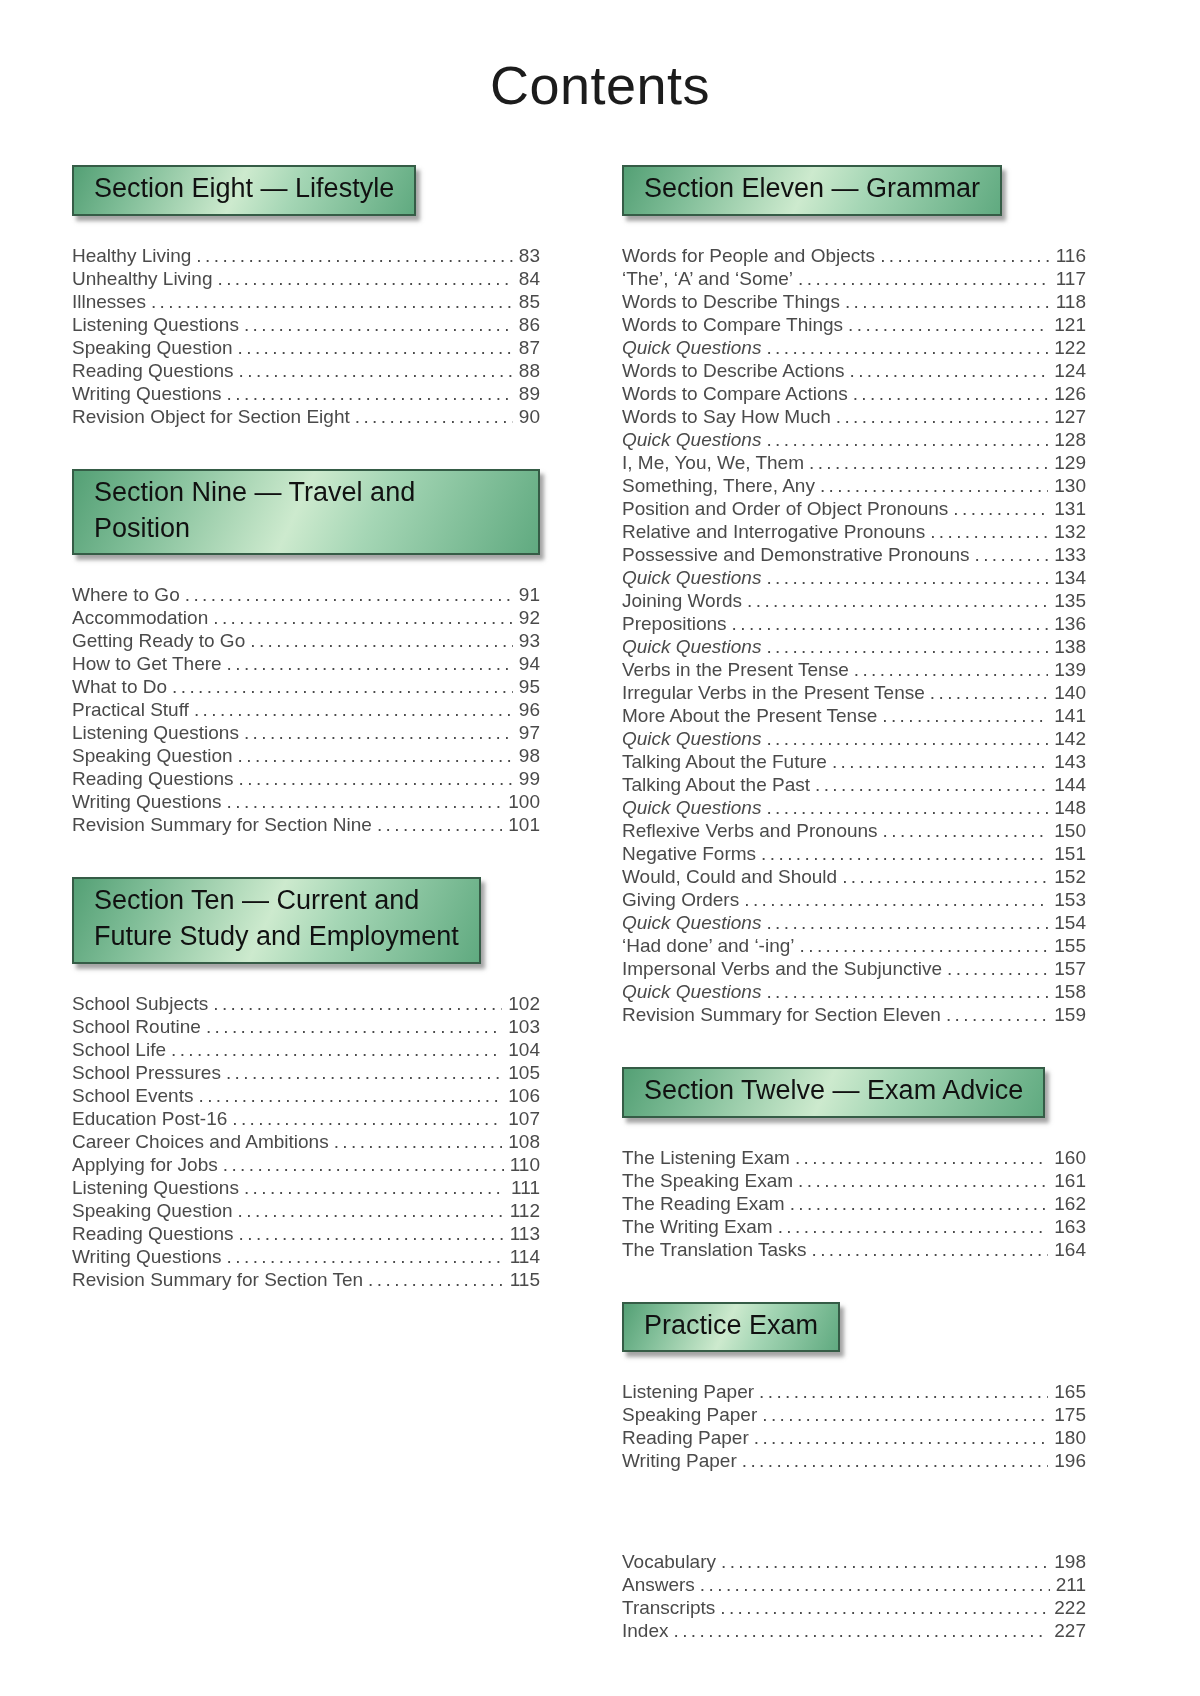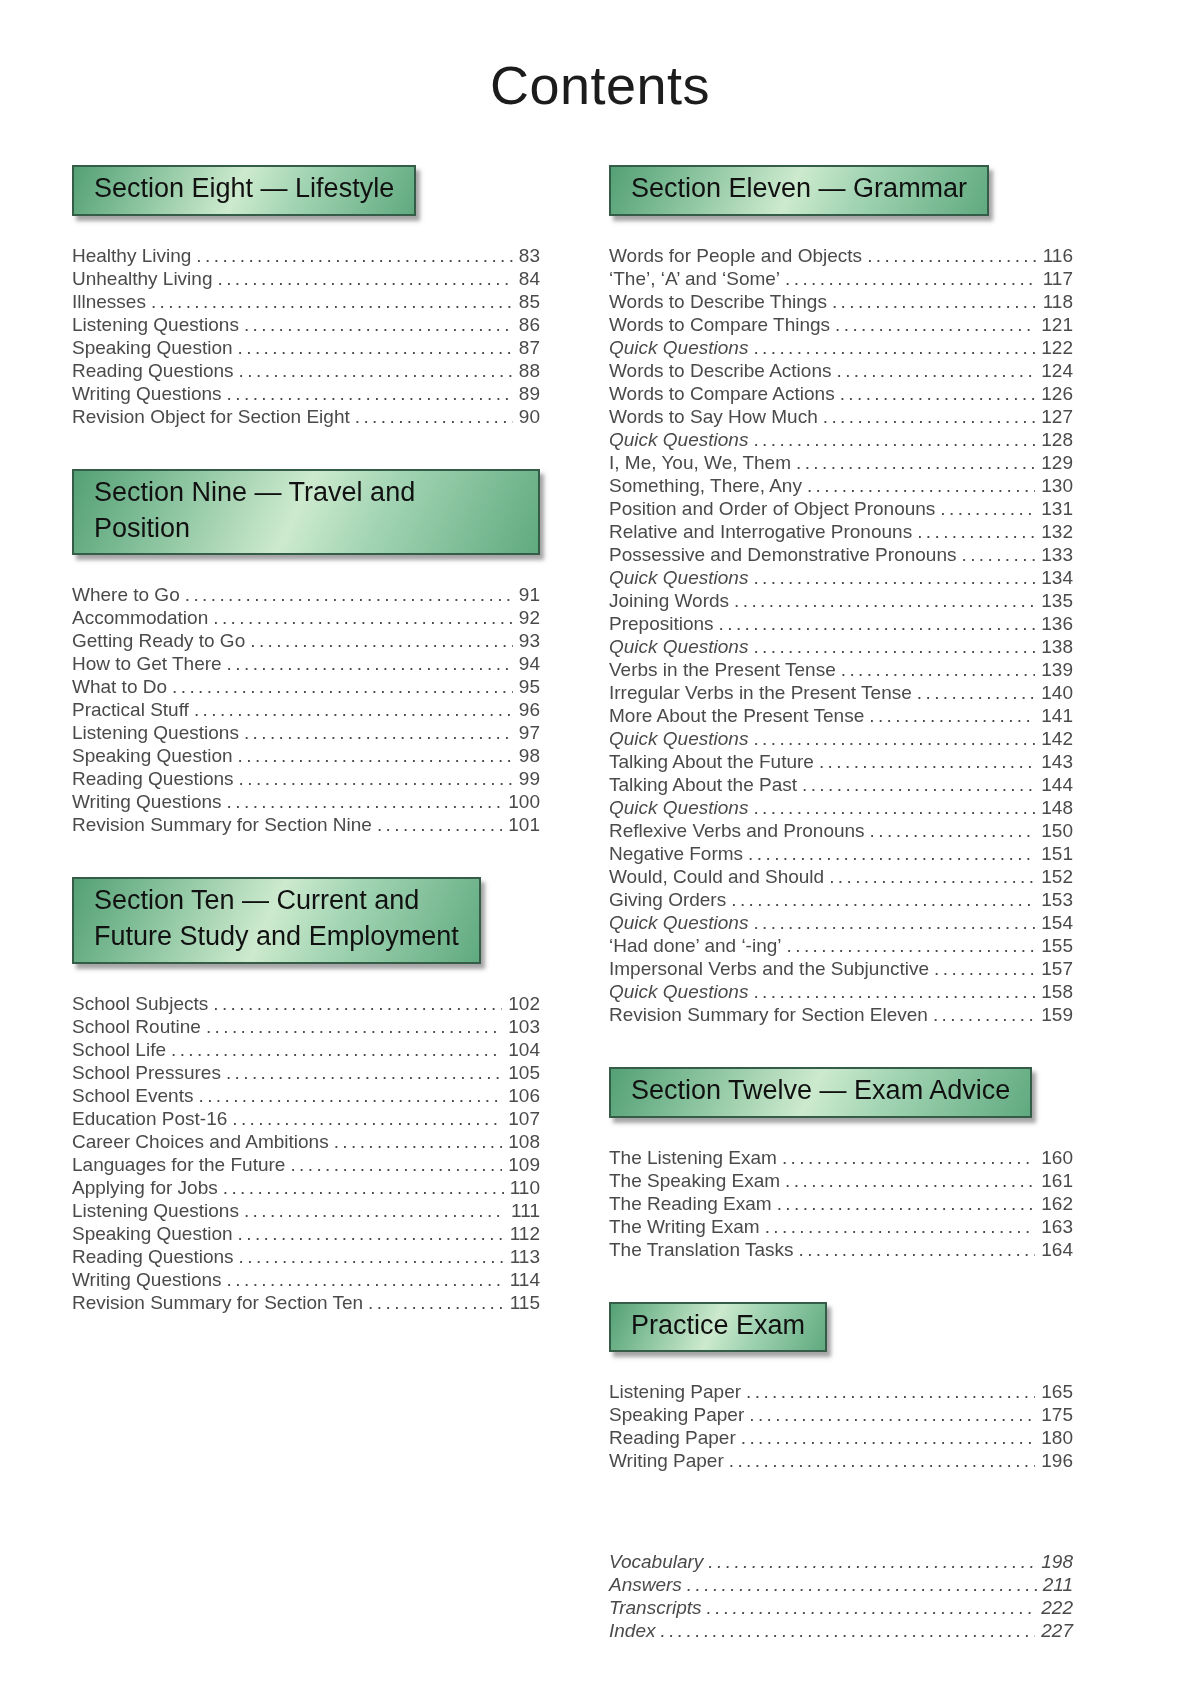--- a/index.html
+++ b/index.html
@@ -15,30 +15,30 @@
     text-align: center;
     font-size: 54px;
     font-weight: 500;
     color: #1c1c1c;
     letter-spacing: 0.5px;
     padding-top: 56px;
     line-height: 1.1;
   }
   .columns {
     display: flex;
-    gap: 33px;
+    gap: 46px;
     padding: 50px 150px 0 72px;
     align-items: flex-start;
   }
   .col { min-width: 0; }
   .col-left  { flex: 0 0 468px; }
   .col-right { flex: 0 0 464px; margin-left: 36px; }
 
   .block { margin-bottom: 41px; }
-  .block.no-heading { padding-top: 24px; font-style: italic; }
+  .block.no-heading { padding-top: 24px; }
 
   .section-header {
     display: inline-block;
     background: linear-gradient(115deg, #54a075 0%, #7fbd97 18%, #cdeace 48%, #a5d6b5 64%, #60aa80 100%);
     border: 2px solid #355c46;
     box-shadow: 4px 5px 4px rgba(105,105,105,0.6);
     padding: 4px 20px 7px 20px;
     font-size: 27px;
     font-weight: 500;
     line-height: 1.32;
@@ -204,25 +204,20 @@
               <span class="label">Education Post-16</span>
               <span class="dots"></span>
               <span class="page-num">107</span>
             </div>
             <div class="entry">
               <span class="label">Career Choices and Ambitions</span>
               <span class="dots"></span>
               <span class="page-num">108</span>
             </div>
             <div class="entry">
-              <span class="label">Languages for the Future</span>
-              <span class="dots"></span>
-              <span class="page-num">109</span>
-            </div>
-            <div class="entry">
               <span class="label">Applying for Jobs</span>
               <span class="dots"></span>
               <span class="page-num">110</span>
             </div>
             <div class="entry">
               <span class="label">Listening Questions</span>
               <span class="dots"></span>
               <span class="page-num">111</span>
             </div>
             <div class="entry">

